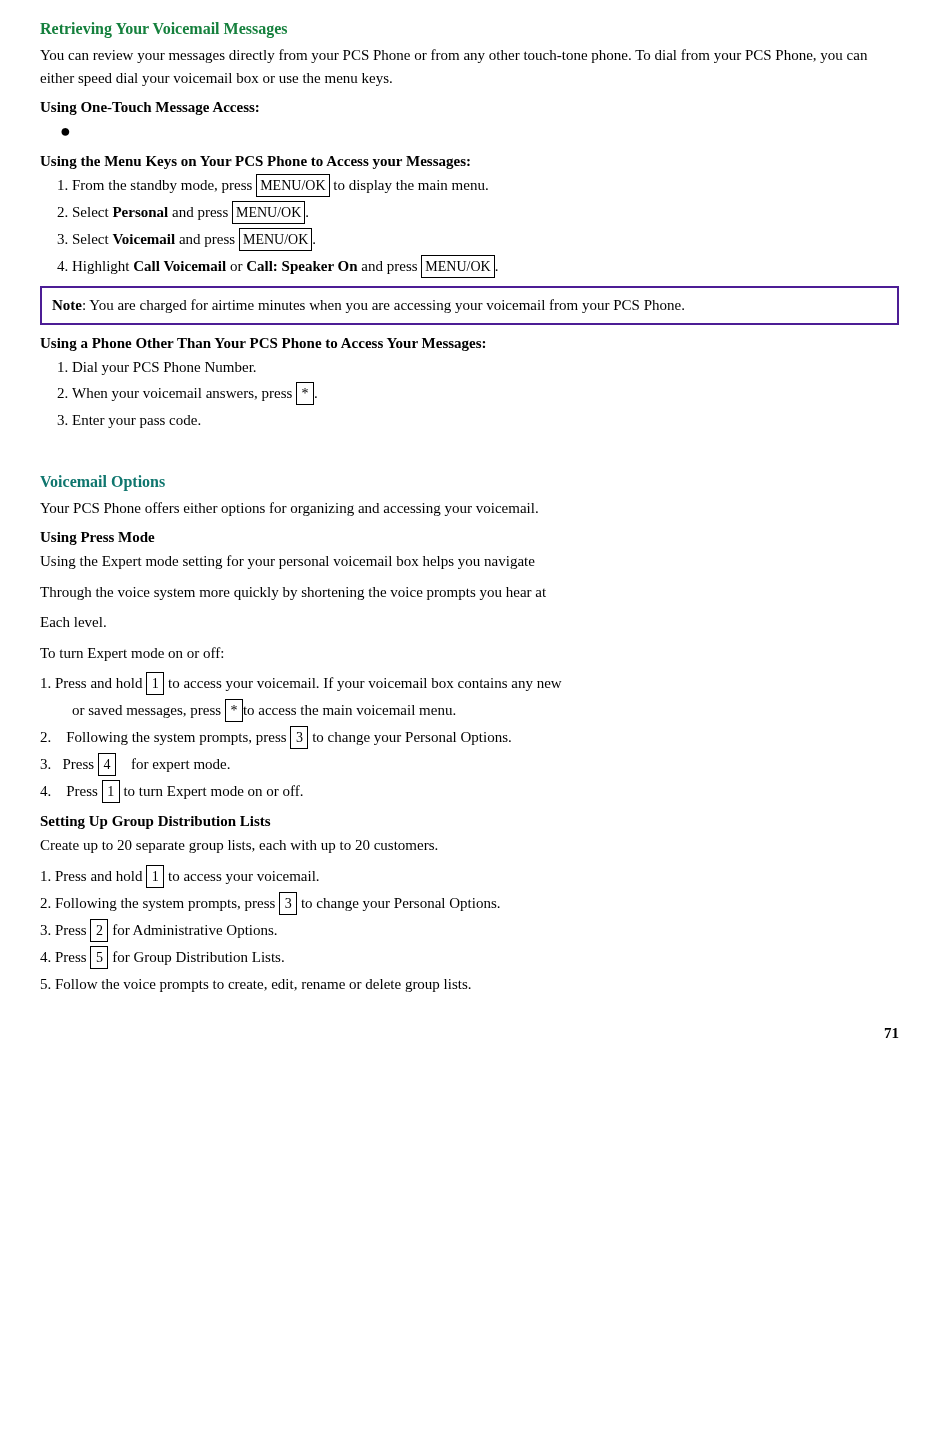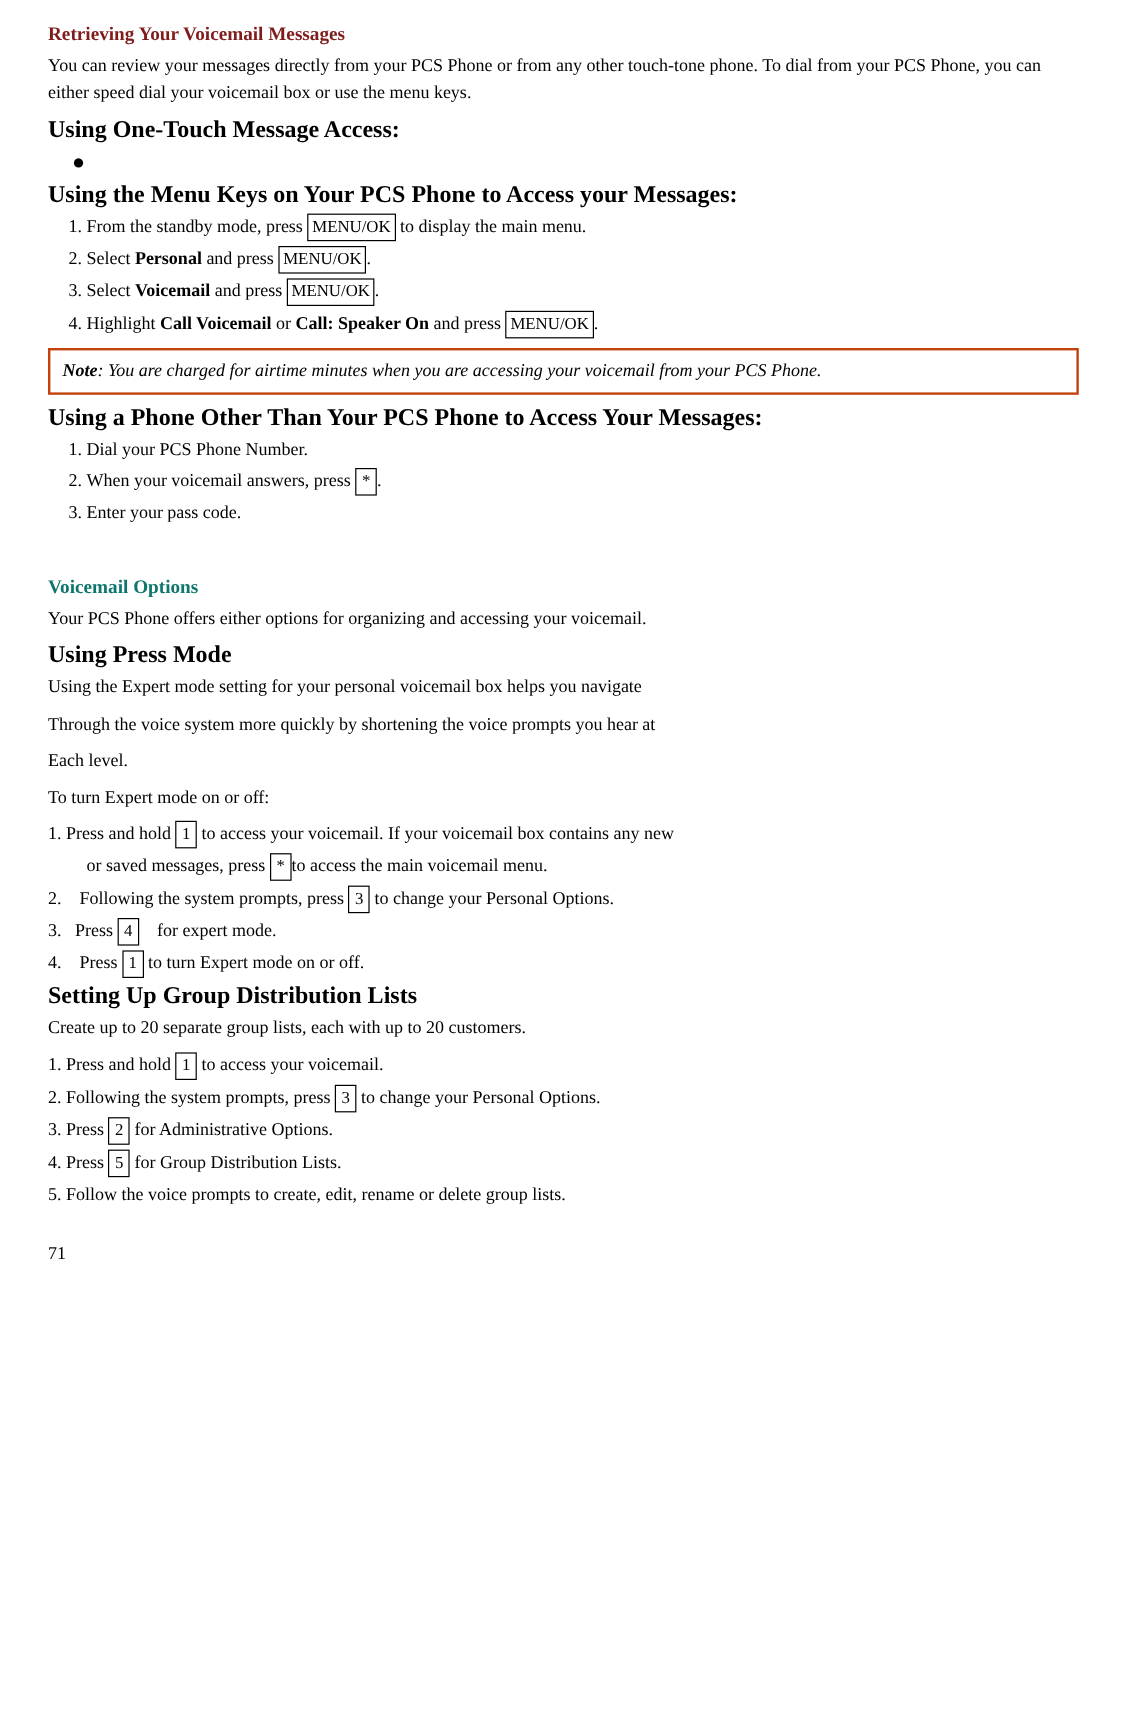--- a/index.html
+++ b/index.html
@@ -6,32 +6,33 @@
     body {
       font-family: Times New Roman, serif;
       font-size: 15px;
       background: #fff;
       color: #000;
       width: 939px;
       min-height: 1429px;
       padding: 20px 40px 40px 40px;
     }
     .page-title {
-      color: #7f1d1d;
+      color: #15803d;
       font-weight: bold;
       font-size: 16px;
       margin-bottom: 6px;
     }
     p {
       margin-bottom: 8px;
       line-height: 1.5;
     }
     .section-heading {
       font-weight: bold;
-      font-size: 20px;
+      font-size: 15px;
+      margin-top: 10px;
       margin-bottom: 4px;
     }
     .bullet-item {
       display: flex;
       align-items: flex-start;
       margin-left: 20px;
       margin-bottom: 4px;
       line-height: 1.5;
     }
     .bullet-dot {
@@ -51,25 +52,24 @@
       border: 1px solid #000;
       padding: 0 3px;
       font-family: Times New Roman, serif;
       font-size: 14px;
       display: inline-block;
       min-width: 18px;
       text-align: center;
     }
     .bold { font-weight: bold; }
     .note-box {
-      border: 2px solid #c2410c;
+      border: 2px solid #4c1d95;
       padding: 6px 10px;
       margin: 8px 0;
       line-height: 1.5;
-      font-style: italic;
     }
     .note-label { font-weight: bold; }
     .voicemail-options-title {
       color: #0f766e;
       font-weight: bold;
       font-size: 16px;
       margin-top: 18px;
       margin-bottom: 6px;
     }
     .plain-list {
@@ -78,23 +78,24 @@
       padding-left: 0;
     }
     .plain-list li {
       margin-bottom: 4px;
       line-height: 1.5;
     }
     .indent {
       margin-left: 32px;
     }
     .page-number {
-      text-align: left;
+      text-align: right;
       margin-top: 30px;
       font-size: 15px;
+      font-weight: bold;
     }
   </style>
 </head>
 <body>
 
 
 
 <div class="page-title">Retrieving Your Voicemail Messages</div>
 
 <p>You can review your messages directly from your PCS Phone or from any other touch-tone phone. To dial from your PCS Phone, you can either speed dial your voicemail box or use the menu keys.</p>

